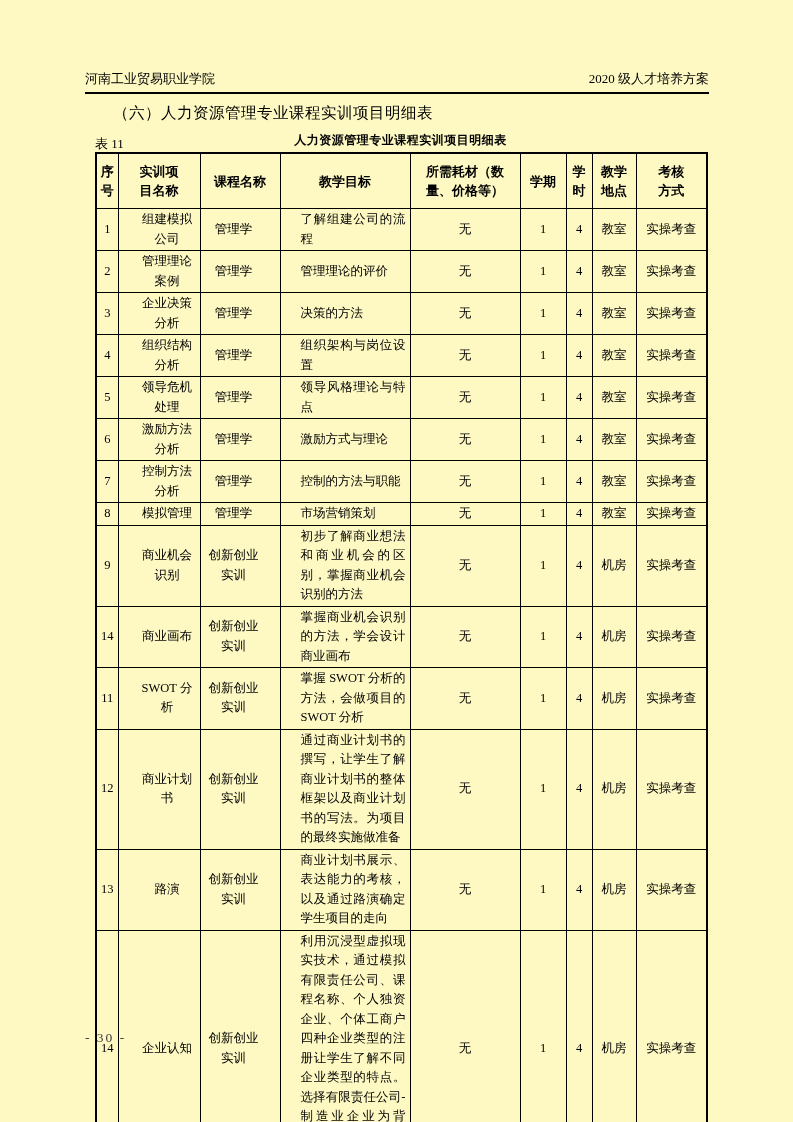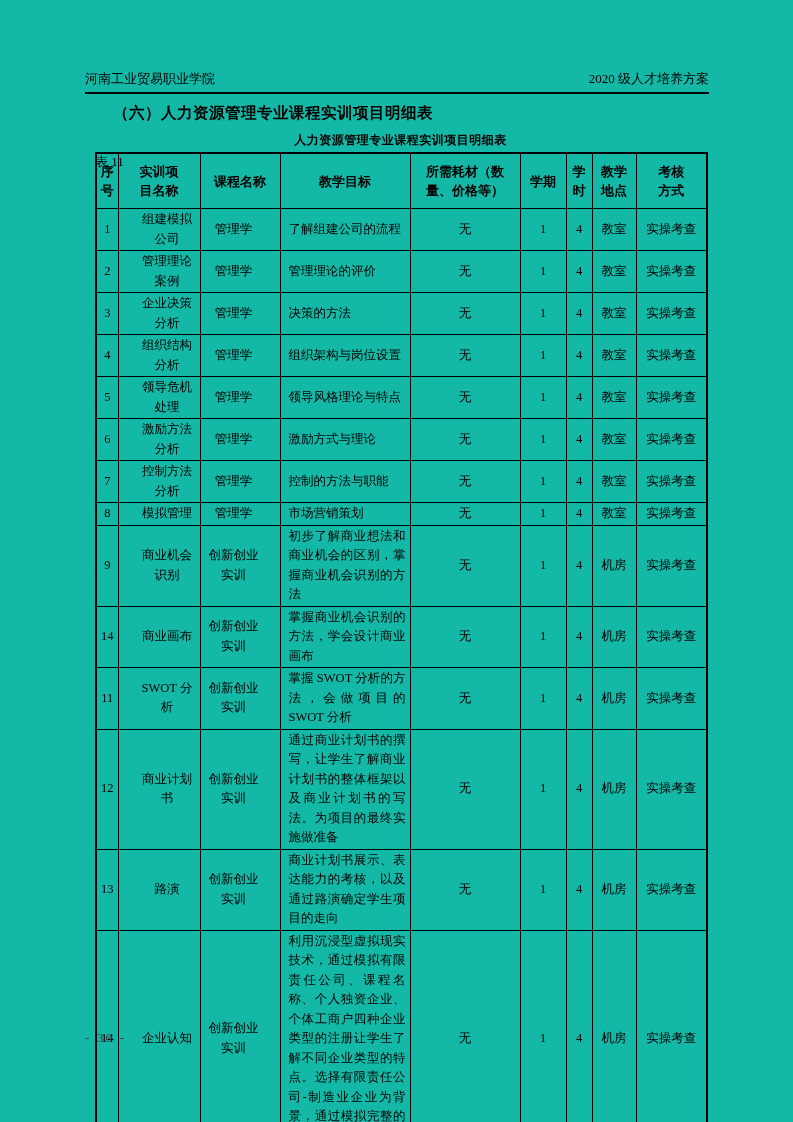--- a/index.html
+++ b/index.html
@@ -1,51 +1,50 @@
 <!DOCTYPE html>
 <html><head>
 <meta charset="utf-8">
 <style>
   * { margin: 0; padding: 0; box-sizing: border-box; }
   html, body { width: 793px; height: 1122px; background: #f0f0f0; }
   body { font-family: "Liberation Serif", "DejaVu Serif", serif; color: #000; }
   .page {
     position: relative;
     width: 793px; height: 1122px;
-    background: #14b8a6;
+    background: #fef9c3;
     overflow: hidden;
   }
   
   .running-header {
     position: absolute;
     left: 85px; right: 84px; top: 70px;
     display: flex; justify-content: space-between; align-items: flex-end;
     font-size: 13px;
     padding-bottom: 4px;
     border-bottom: 2px solid #000;
   }
   
   .section-title {
     position: absolute;
     left: 113px; top: 103px;
     font-family: "Liberation Sans", "DejaVu Sans", sans-serif;
-    font-weight: bold;
+    font-weight: normal;
     font-size: 15.5px;
     letter-spacing: 0.5px;
   }
   
   .caption-row {
     position: absolute;
     left: 95px; top: 132px; width: 611px;
     height: 20px;
   }
   .table-label {
     position: absolute; left: 0; top: 3px;
     font-size: 13px;
-    margin-top: 18px;
   }
   .table-title {
     position: absolute; left: 0; right: 0; top: 0;
     text-align: center;
     font-family: "Liberation Sans", "DejaVu Sans", sans-serif;
     font-weight: bold;
     font-size: 12px;
     letter-spacing: 0.5px;
   }
   
@@ -81,21 +80,21 @@
   
   table.detail td.col2 {
     text-align: center;
     padding-left: 5px; padding-right: 18px;
   }
   table.detail td.col3 {
     text-align: justify;
     text-align-last: left;
     text-justify: inter-character;
     line-break: strict;
-    padding-left: 8px; padding-right: 4px;
+    padding-left: 20px; padding-right: 4px;
   }
   table.detail td.col1 { padding-left: 18px; padding-right: 2px; }
   
   .page-number {
     position: absolute;
     left: 85px; top: 1030px;
     font-size: 13.5px;
     color: #3d3d3d;
     letter-spacing: 2px;
   }

